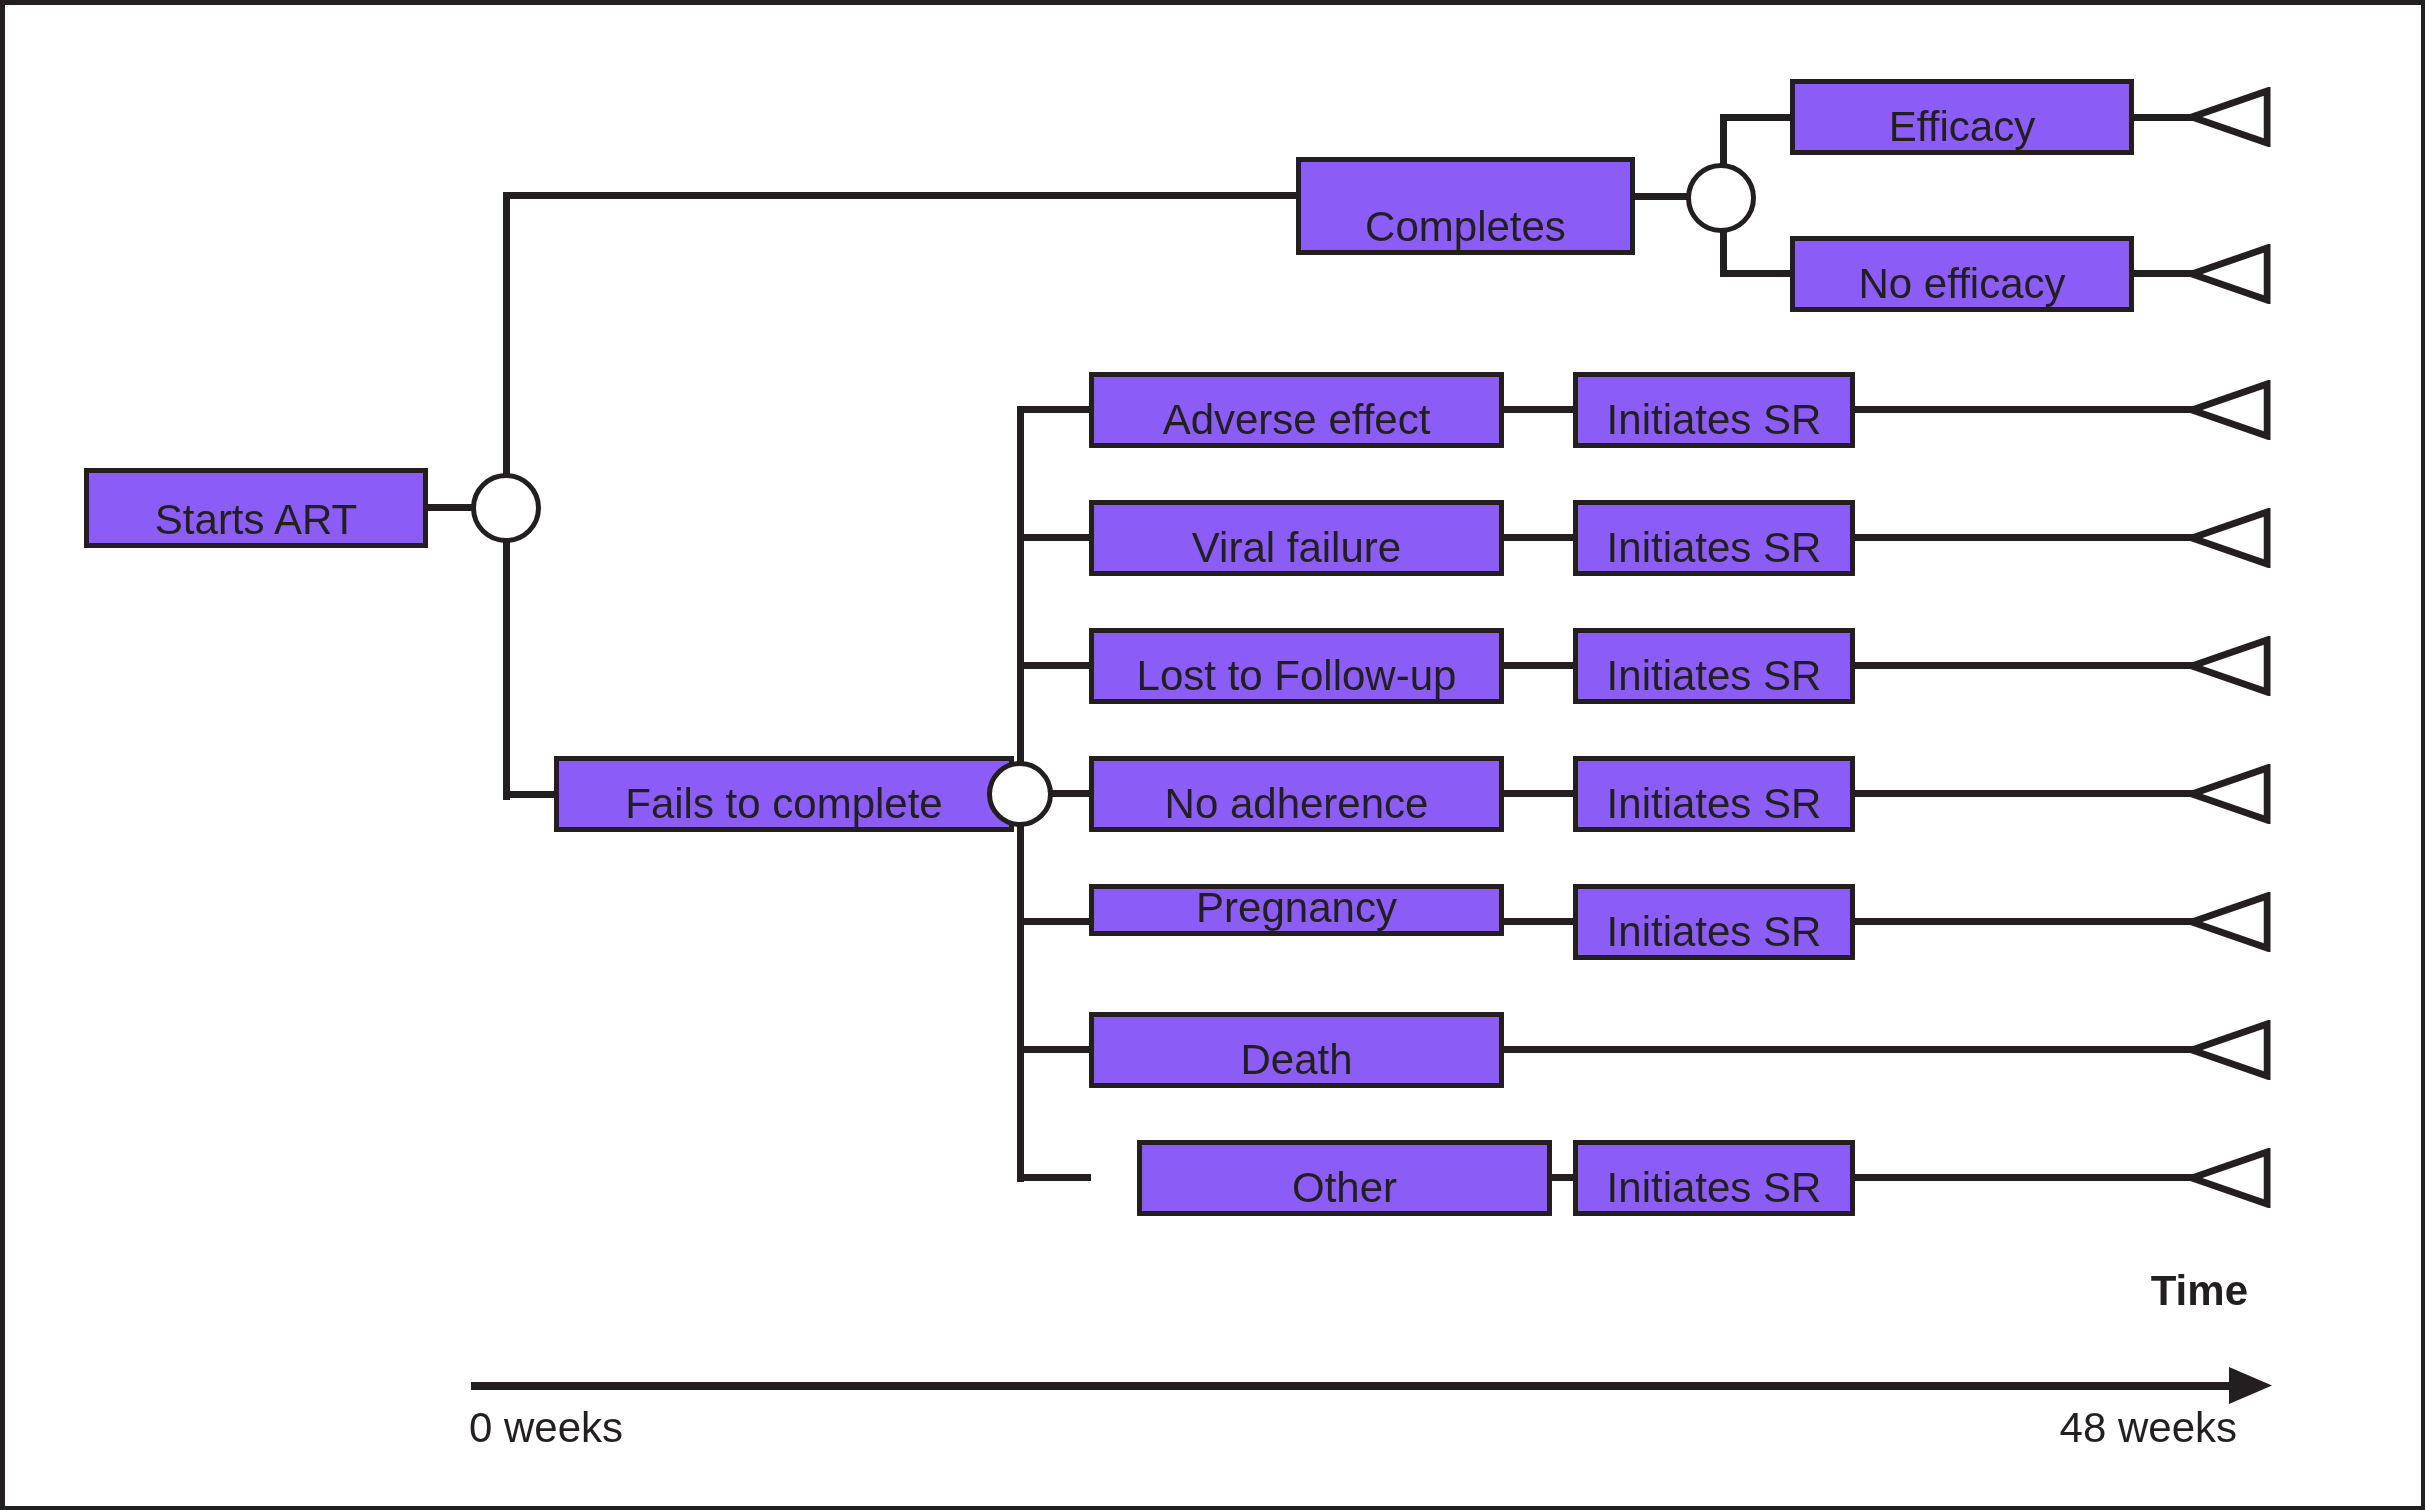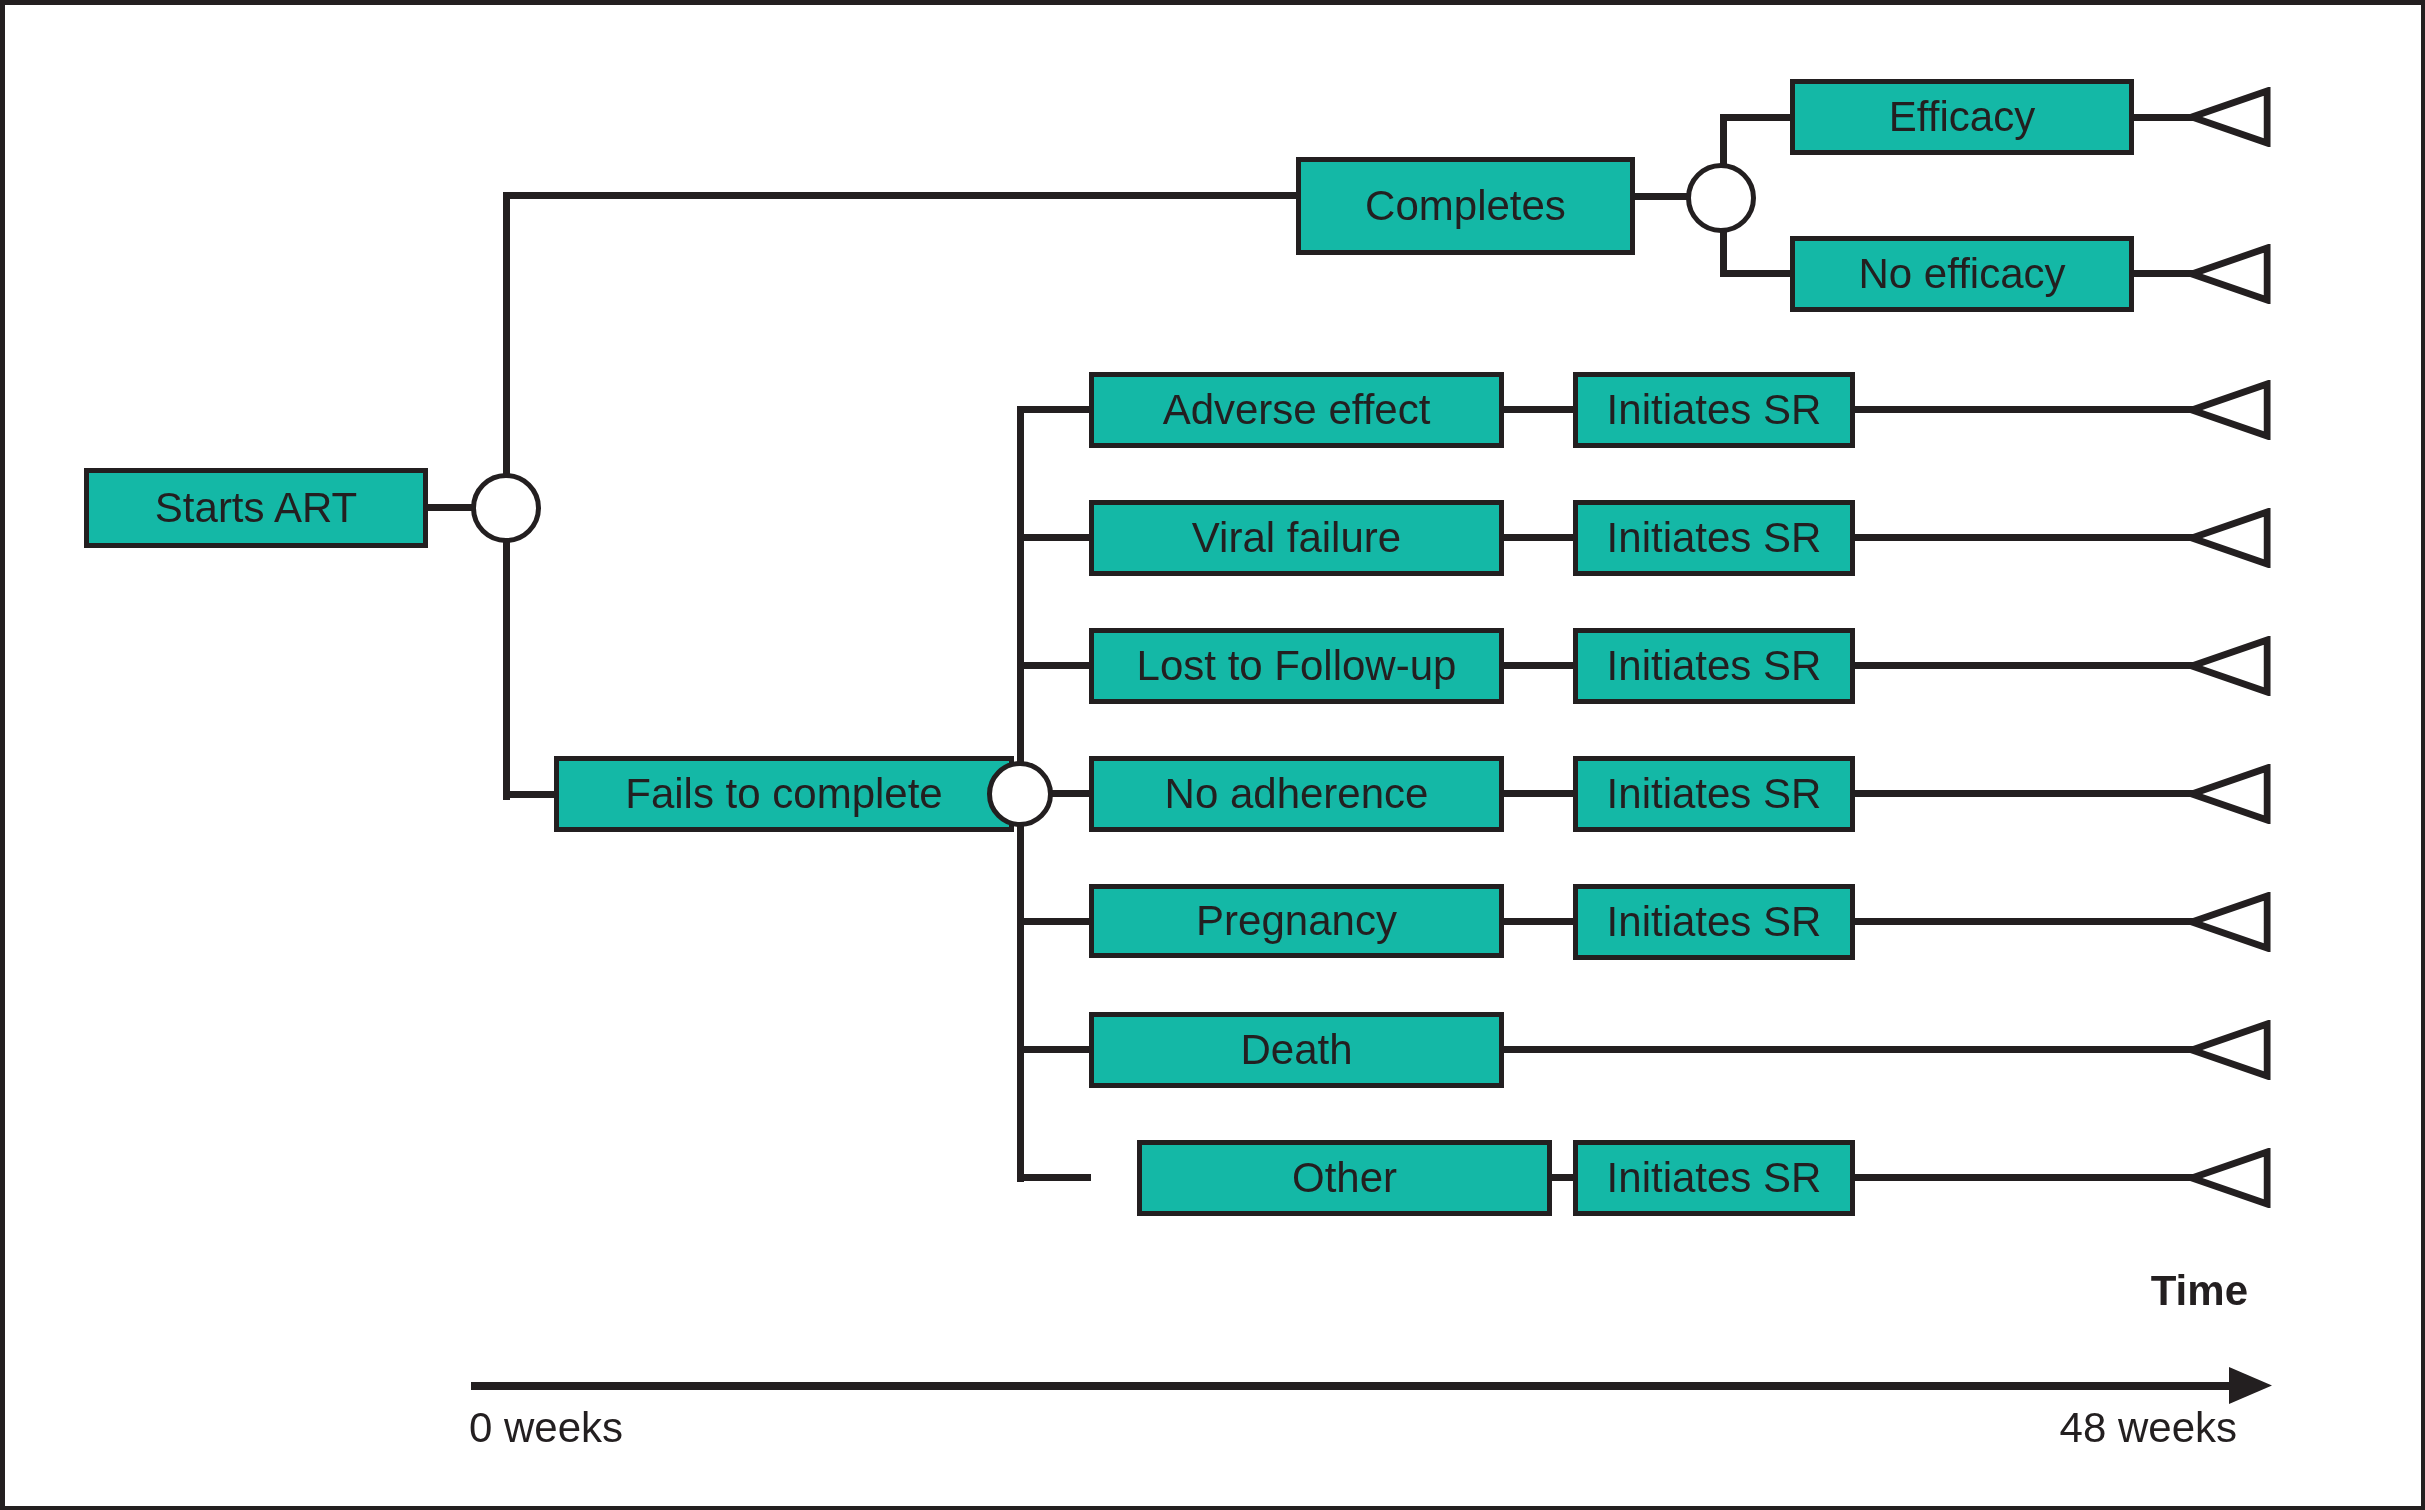--- a/index.html
+++ b/index.html
@@ -12,22 +12,22 @@
     font-family:"Liberation Sans", sans-serif;
     color:#231f20;
     overflow:hidden;
   }
   .ln{position:absolute;height:6.8px;background:#231f20;z-index:1;}
   .lnv{position:absolute;width:6.8px;background:#231f20;z-index:1;}
   .box{
     position:absolute;
     box-sizing:border-box;
     border:5.8px solid #231f20;
-    background:#14b8a6;
-    display:flex;align-items:center;justify-content:center;
+    background:#8b5cf6;
+    display:flex;align-items:flex-end;justify-content:center;
     font-size:42px;line-height:1.1;white-space:nowrap;
     z-index:2;
   }
   .circle{
     position:absolute;
     box-sizing:border-box;
     border:5.8px solid #231f20;
     border-radius:50%;
     background:#ffffff;
     z-index:2;
@@ -105,21 +105,21 @@
   </div>
   <div class="box" style="left:1084px;top:495px;width:415px;height:76px;">
     <span>Viral failure</span>
   </div>
   <div class="box" style="left:1084px;top:623px;width:415px;height:76px;">
     <span>Lost to Follow-up</span>
   </div>
   <div class="box" style="left:1084px;top:751px;width:415px;height:76px;">
     <span>No adherence</span>
   </div>
-  <div class="box" style="left:1084px;top:879px;width:415px;height:74px;">
+  <div class="box" style="left:1084px;top:879px;width:415px;height:52px;">
     <span>Pregnancy</span>
   </div>
   <div class="box" style="left:1084px;top:1007px;width:415px;height:76px;">
     <span>Death</span>
   </div>
   <div class="box" style="left:1084px;top:1135px;width:415px;height:76px;margin-left:48px;">
     <span>Other</span>
   </div>
 
   <div class="box" style="left:1568px;top:367px;width:282px;height:76px;">

